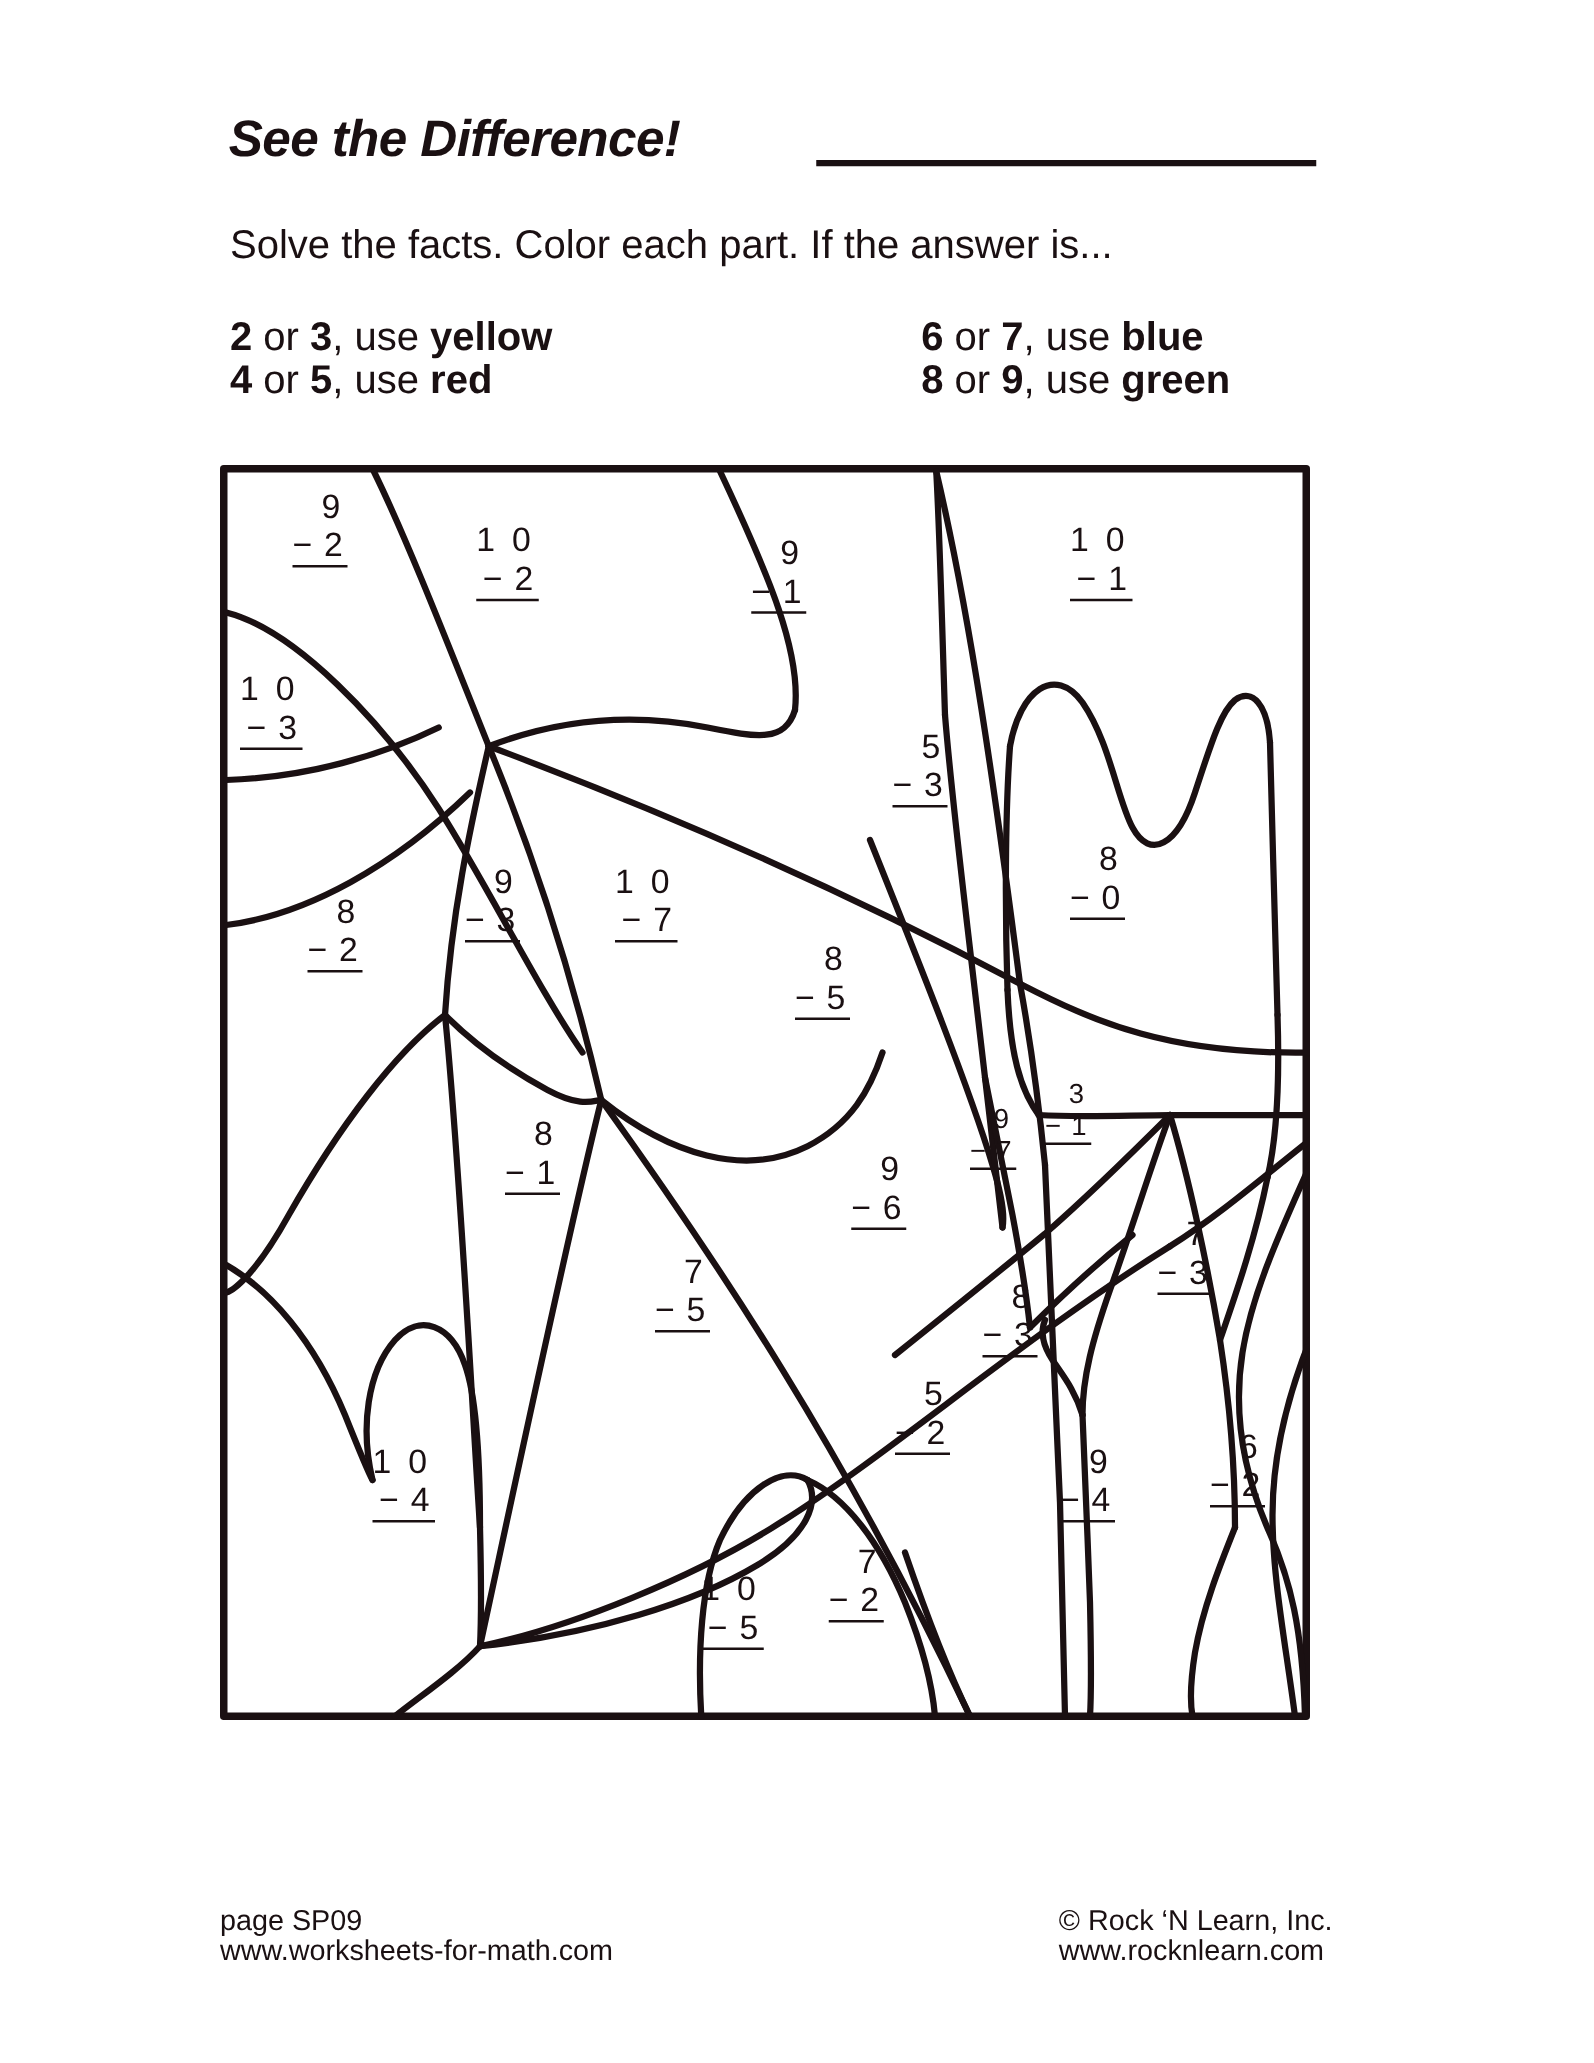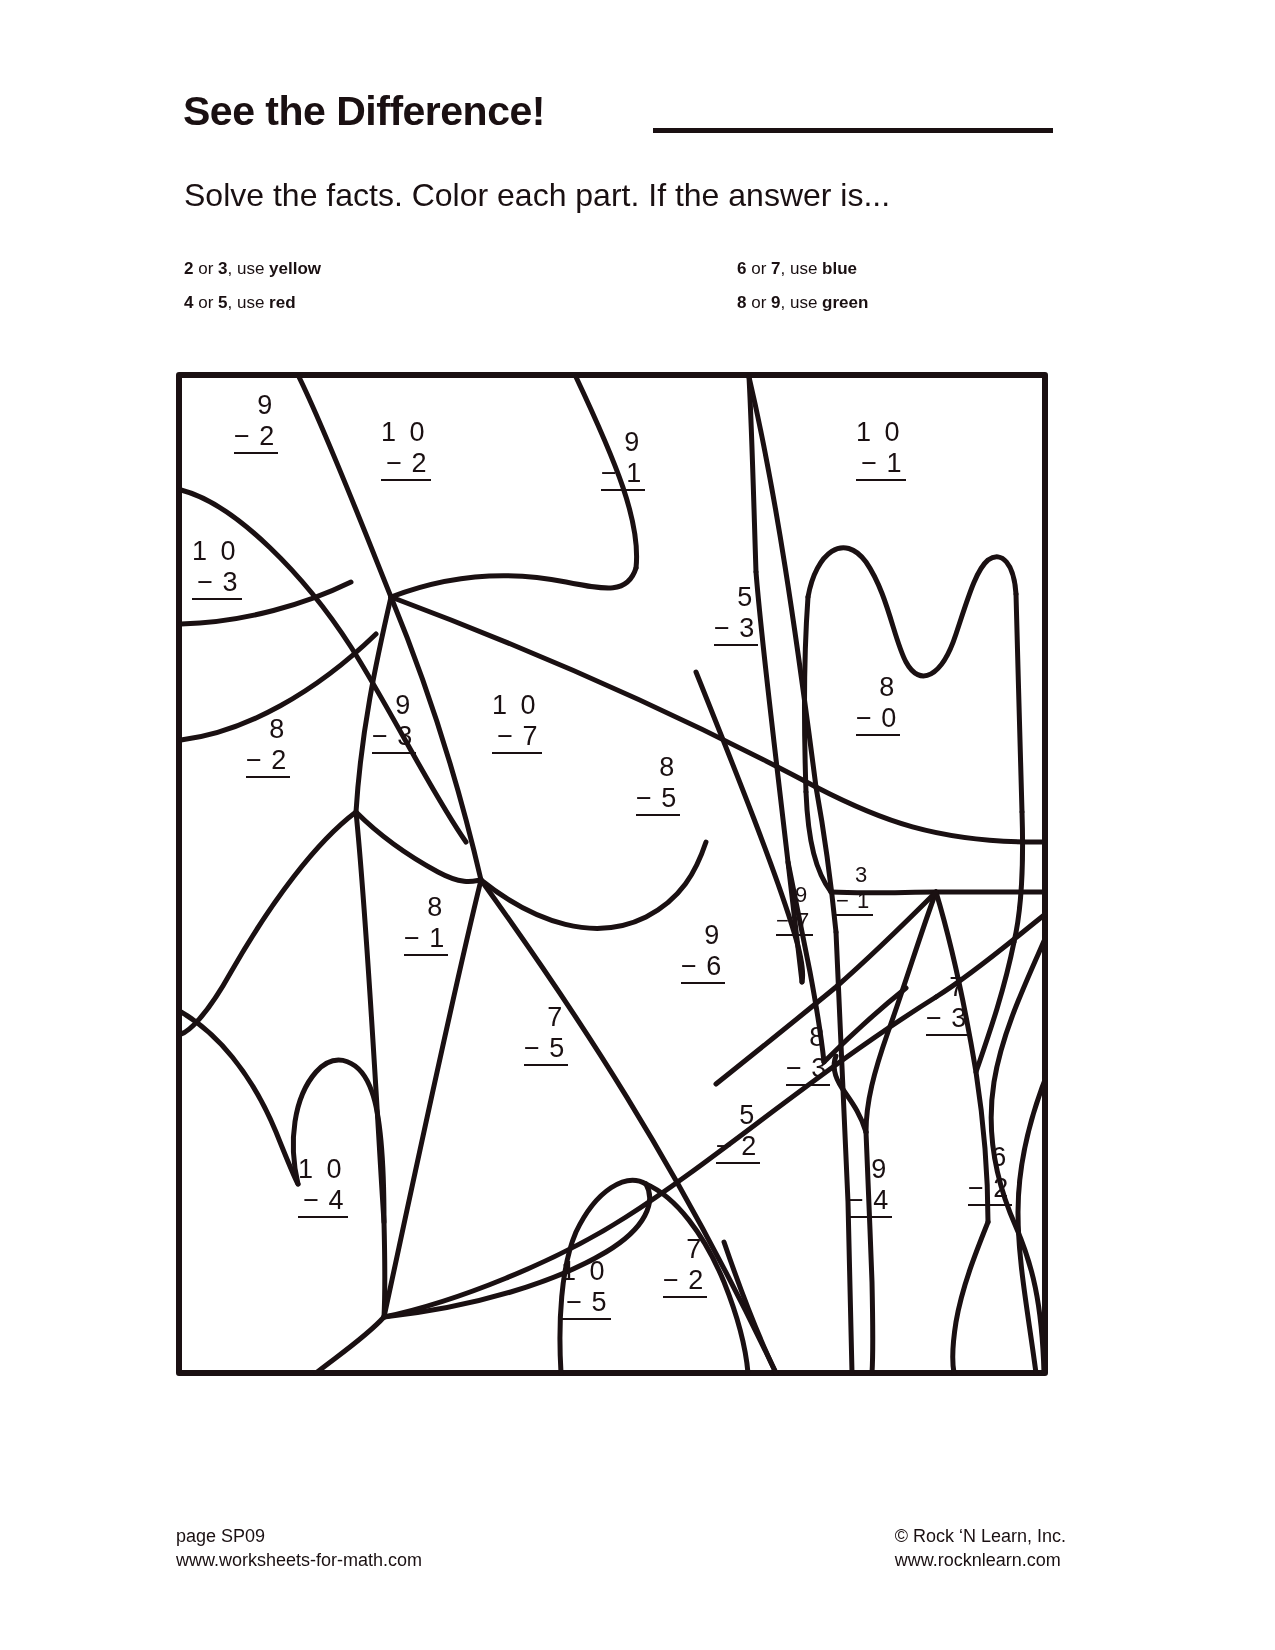--- a/index.html
+++ b/index.html
@@ -27,20 +27,21 @@
     top: 88px;
     width: 880px;
     height: 56px;
   }
   #page-title {
     position: absolute;
     left: 0;
     top: 0;
     font-size: 41px;
     font-weight: bold;
+    font-style: italic;
     letter-spacing: -0.5px;
     white-space: nowrap;
     line-height: 46px;
   }
   #title-rule {
     position: absolute;
     left: 470px;
     top: 40px;
     width: 400px;
     height: 5px;
@@ -63,21 +64,21 @@
     top: 252px;
     width: 830px;
   }
   .legend-col {
     position: absolute;
     top: 0;
   }
   .legend-col.left  { left: 0px; }
   .legend-col.right { left: 553px; }
   .legend-line {
-    font-size: 17px;
+    font-size: 32px;
     line-height: 34px;
     white-space: nowrap;
   }
   .legend-line b { font-weight: bold; }
 
   
   #puzzle {
     position: absolute;
     left: 176px;
     top: 372px;
@@ -121,21 +122,21 @@
   }
   .fact.small { font-size: 22px; line-height: 26px; }
 
   
   #footer {
     position: absolute;
     left: 176px;
     top: 1524px;
     width: 890px;
     height: 60px;
-    font-size: 18px;
+    font-size: 23px;
     line-height: 24px;
   }
   #footer-left {
     position: absolute;
     left: 0;
     top: 0;
     text-align: left;
   }
   #footer-right {
     position: absolute;

